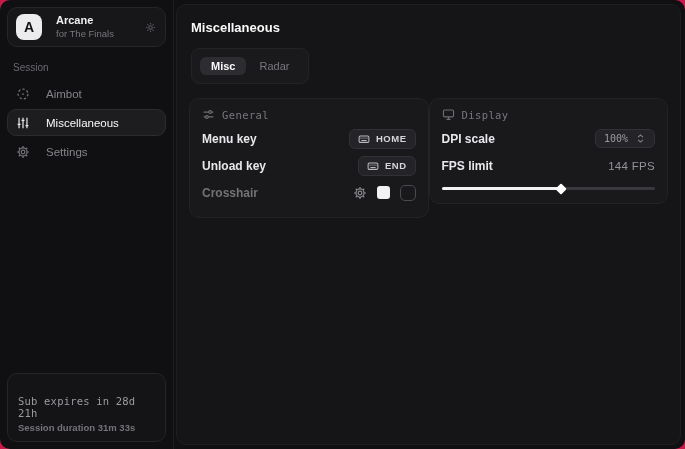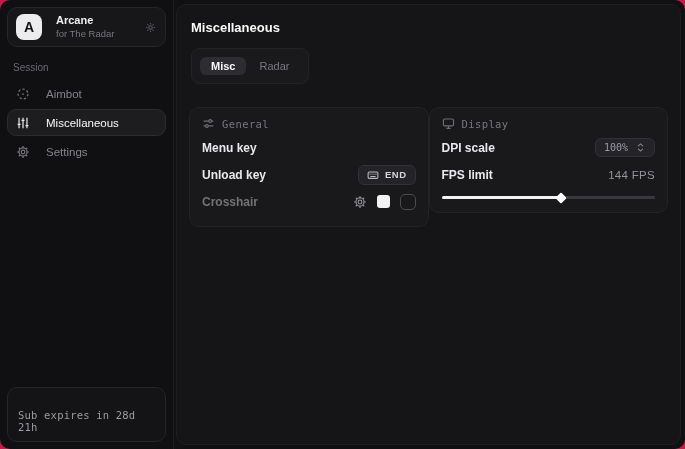--- a/index.html
+++ b/index.html
@@ -80,21 +80,21 @@
     display: inline-flex; align-self: flex-start;
     background: #1a1a1d; border: 1px solid #232327;
     border-radius: 8px; padding: 8px; gap: 2px; margin: 13px 0 0 2px;
   }
   .tab {
     font-size: 11px; color: #77777d;
     padding: 3px 11px; border-radius: 6px; cursor: default;
   }
   .tab.active { background: #2d2d31; color: #fafafa; font-weight: bold; }
   .cards {
-    display: flex; gap: 0; margin-top: 23px; align-items: flex-start;
+    display: flex; gap: 0; margin-top: 14px; align-items: flex-start;
   }
   .card {
     flex: 1; background: #19191b; border: 1px solid #232327;
     border-radius: 10px; padding: 9px 12px 13px 12px;
   }
   .card-header {
     display: flex; align-items: center; gap: 7px;
     color: #77777d; margin-bottom: 6px;
     font-family: "DejaVu Sans Mono", monospace;
     font-size: 10.5px; letter-spacing: 0.4px;
@@ -145,21 +145,21 @@
 <body>
 
 <div class="window">
 
   <div class="sidebar">
 
     <div class="brand-card">
       <div class="logo">A</div>
       <div class="brand-text">
         <div class="brand-title">Arcane</div>
-        <div class="brand-sub">for The Radar</div>
+        <div class="brand-sub">for The Finals</div>
       </div>
       <span class="brand-gear">
         <svg width="13" height="13" viewBox="0 0 16 16" fill="none" stroke="currentColor" stroke-width="1.4">
           <circle cx="8" cy="8" r="2.1"></circle>
           <path d="M8 2.4v2M8 11.6v2M2.4 8h2M11.6 8h2M4.1 4.1l1.4 1.4M10.5 10.5l1.4 1.4M11.9 4.1l-1.4 1.4M5.5 10.5l-1.4 1.4"></path>
         </svg>
       </span>
     </div>
 
     <div class="category-label">Session</div>
@@ -195,20 +195,21 @@
           </svg>
         </span>
         <span>Settings</span>
       </div>
     </div>
 
     <div class="sidebar-spacer"></div>
 
     <div class="status-card">
       <div class="status-line1">Sub expires in 28d 21h</div>
+      <div class="status-line2">Session duration 31m 33s</div>
     </div>
   </div>
 
   <div class="main">
     <div class="page-title">Miscellaneous</div>
 
     <div class="tabs">
       <div class="tab active">Misc</div>
       <div class="tab">Radar</div>
     </div>
@@ -222,20 +223,30 @@
               <path d="M2 5h12M2 11h12"></path>
               <circle cx="10" cy="5" r="1.7" fill="#19191b"></circle>
               <circle cx="6" cy="11" r="1.7" fill="#19191b"></circle>
             </svg>
           </span>
           <span>General</span>
         </div>
 
         <div class="row">
           <span class="row-label">Menu key</span>
+          <span class="keycap">
+            <span class="kb-icon">
+              <svg width="12" height="12" viewBox="0 0 16 16" fill="none" stroke="currentColor" stroke-width="1.4">
+                <rect x="1.5" y="4" width="13" height="8.5" rx="1.6"></rect>
+                <path d="M4.5 10h7"></path>
+                <path d="M4 6.8h.01M6.7 6.8h.01M9.4 6.8h.01M12 6.8h.01" stroke-linecap="round" stroke-width="1.7"></path>
+              </svg>
+            </span>
+            <span>HOME</span>
+          </span>
         </div>
 
         <div class="row">
           <span class="row-label">Unload key</span>
           <span class="keycap">
             <span class="kb-icon">
               <svg width="12" height="12" viewBox="0 0 16 16" fill="none" stroke="currentColor" stroke-width="1.4">
                 <rect x="1.5" y="4" width="13" height="8.5" rx="1.6"></rect>
                 <path d="M4.5 10h7"></path>
                 <path d="M4 6.8h.01M6.7 6.8h.01M9.4 6.8h.01M12 6.8h.01" stroke-linecap="round" stroke-width="1.7"></path>

